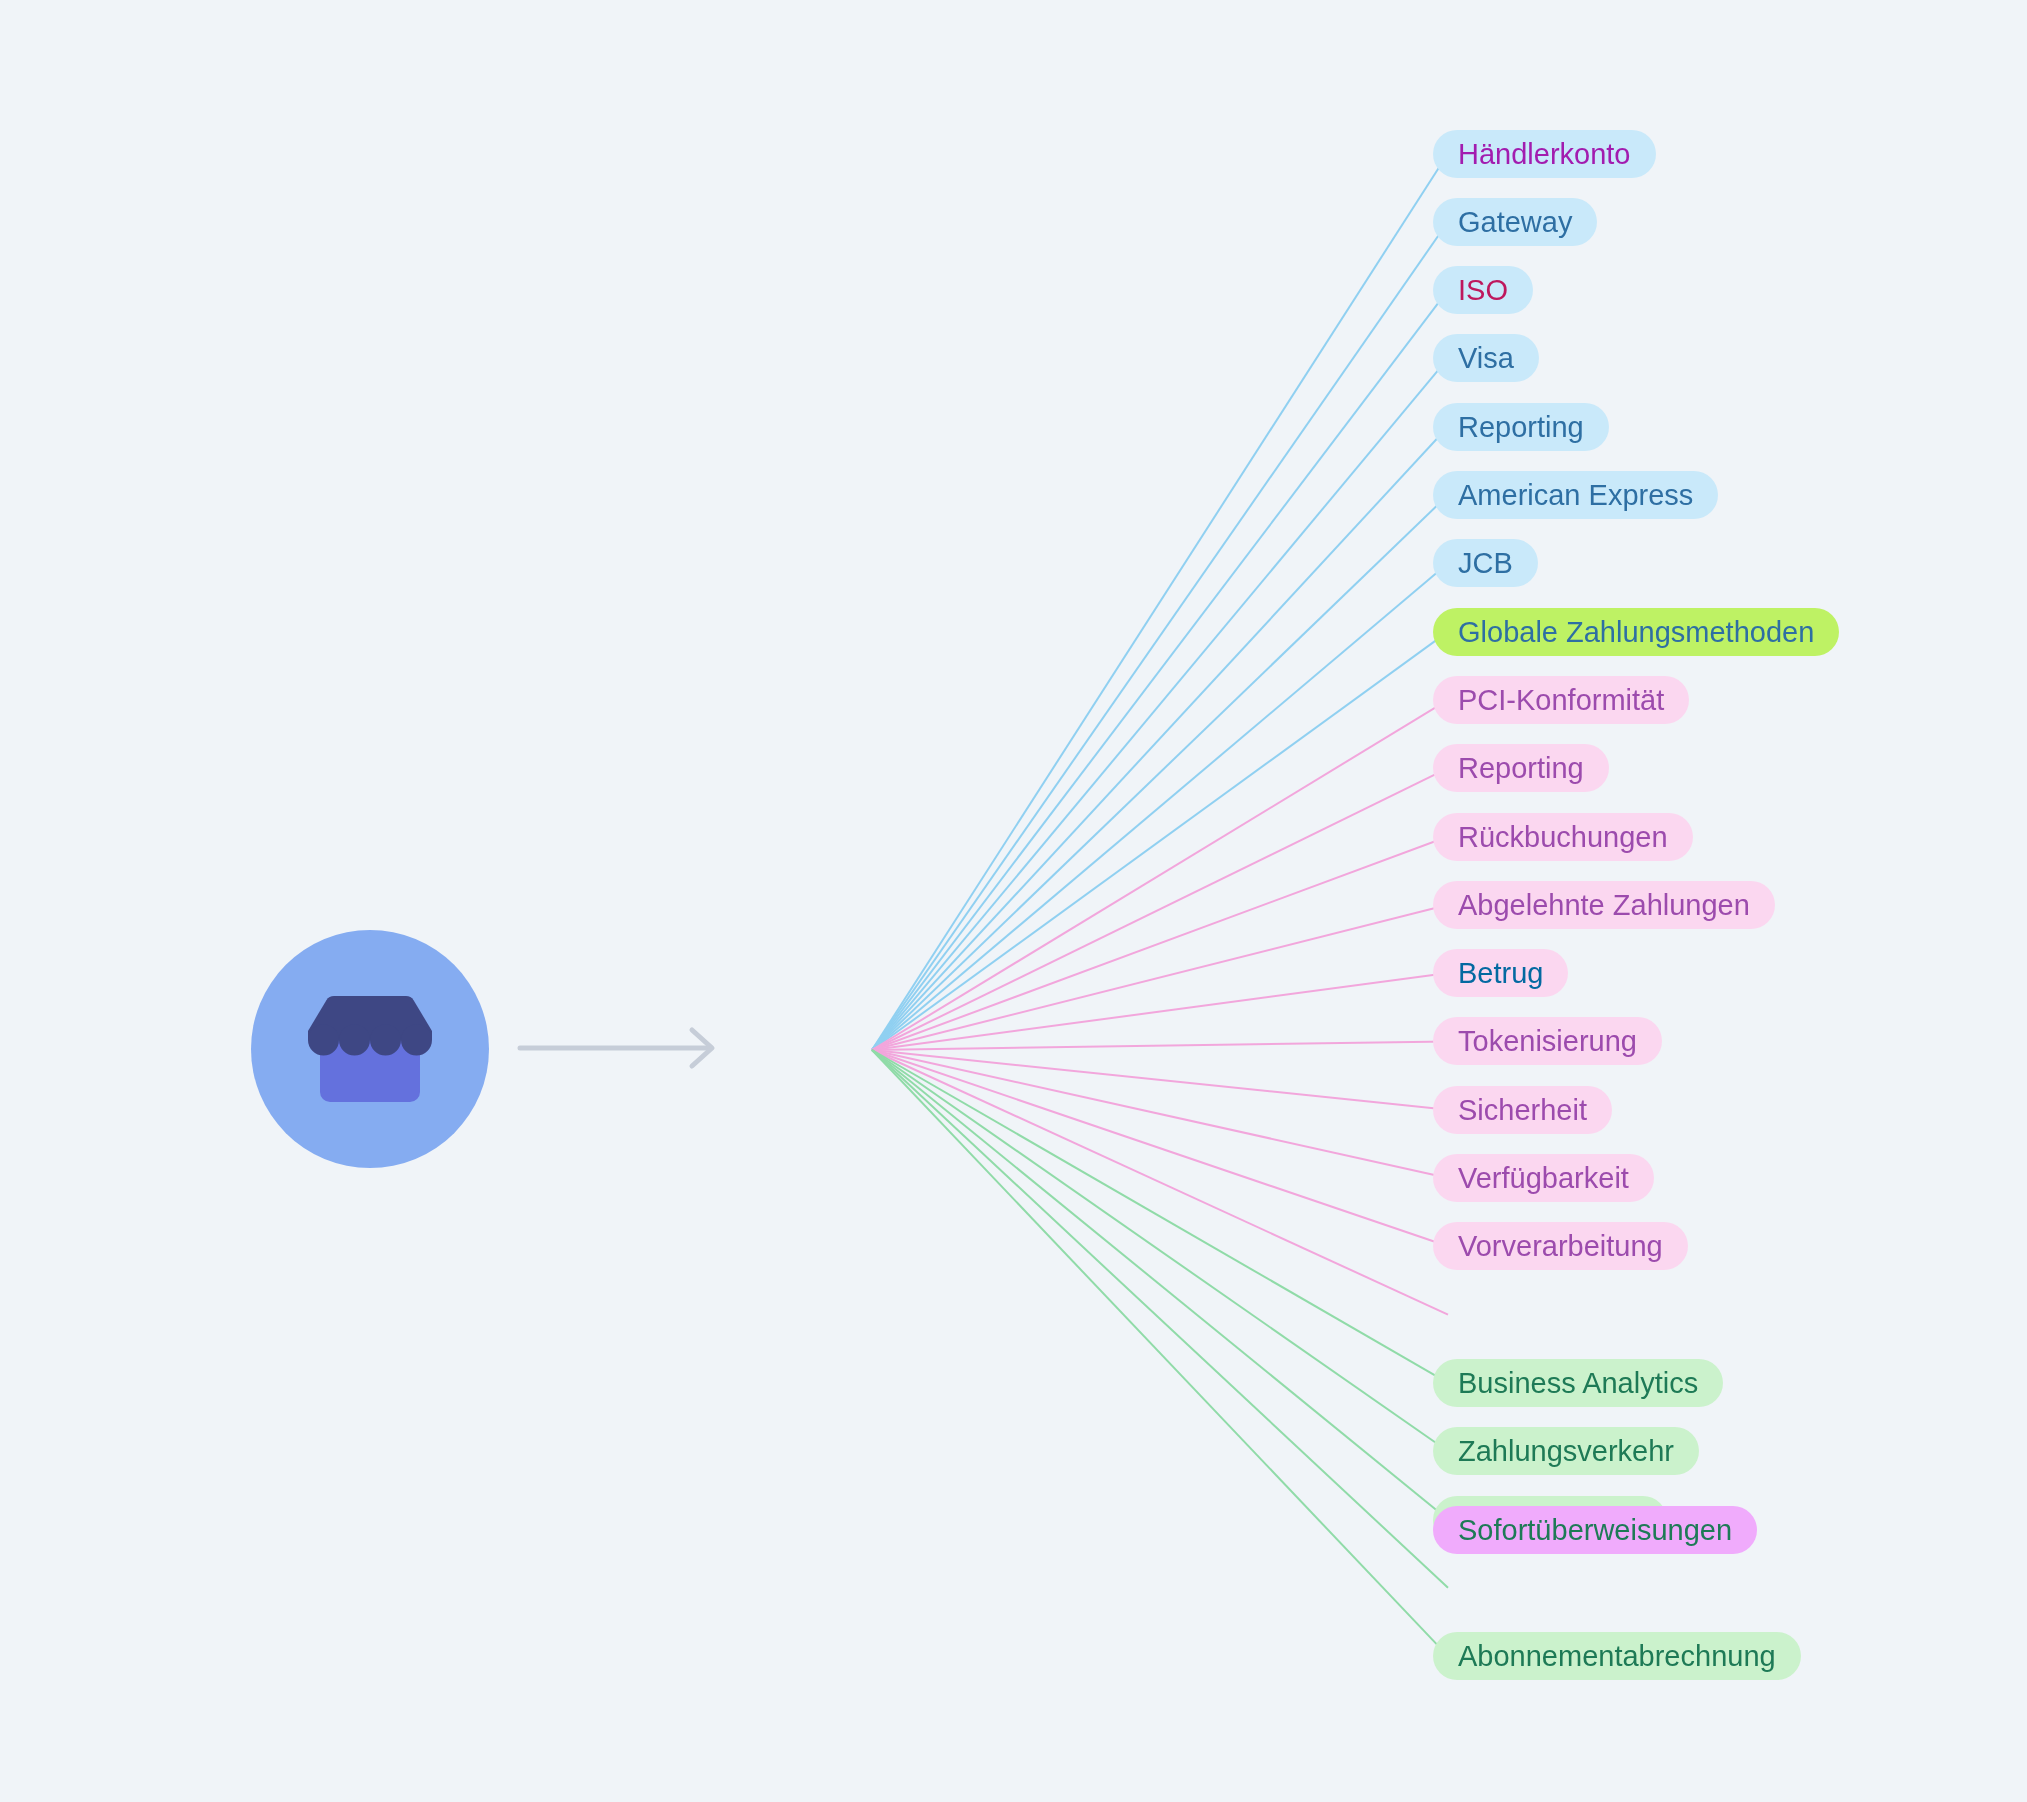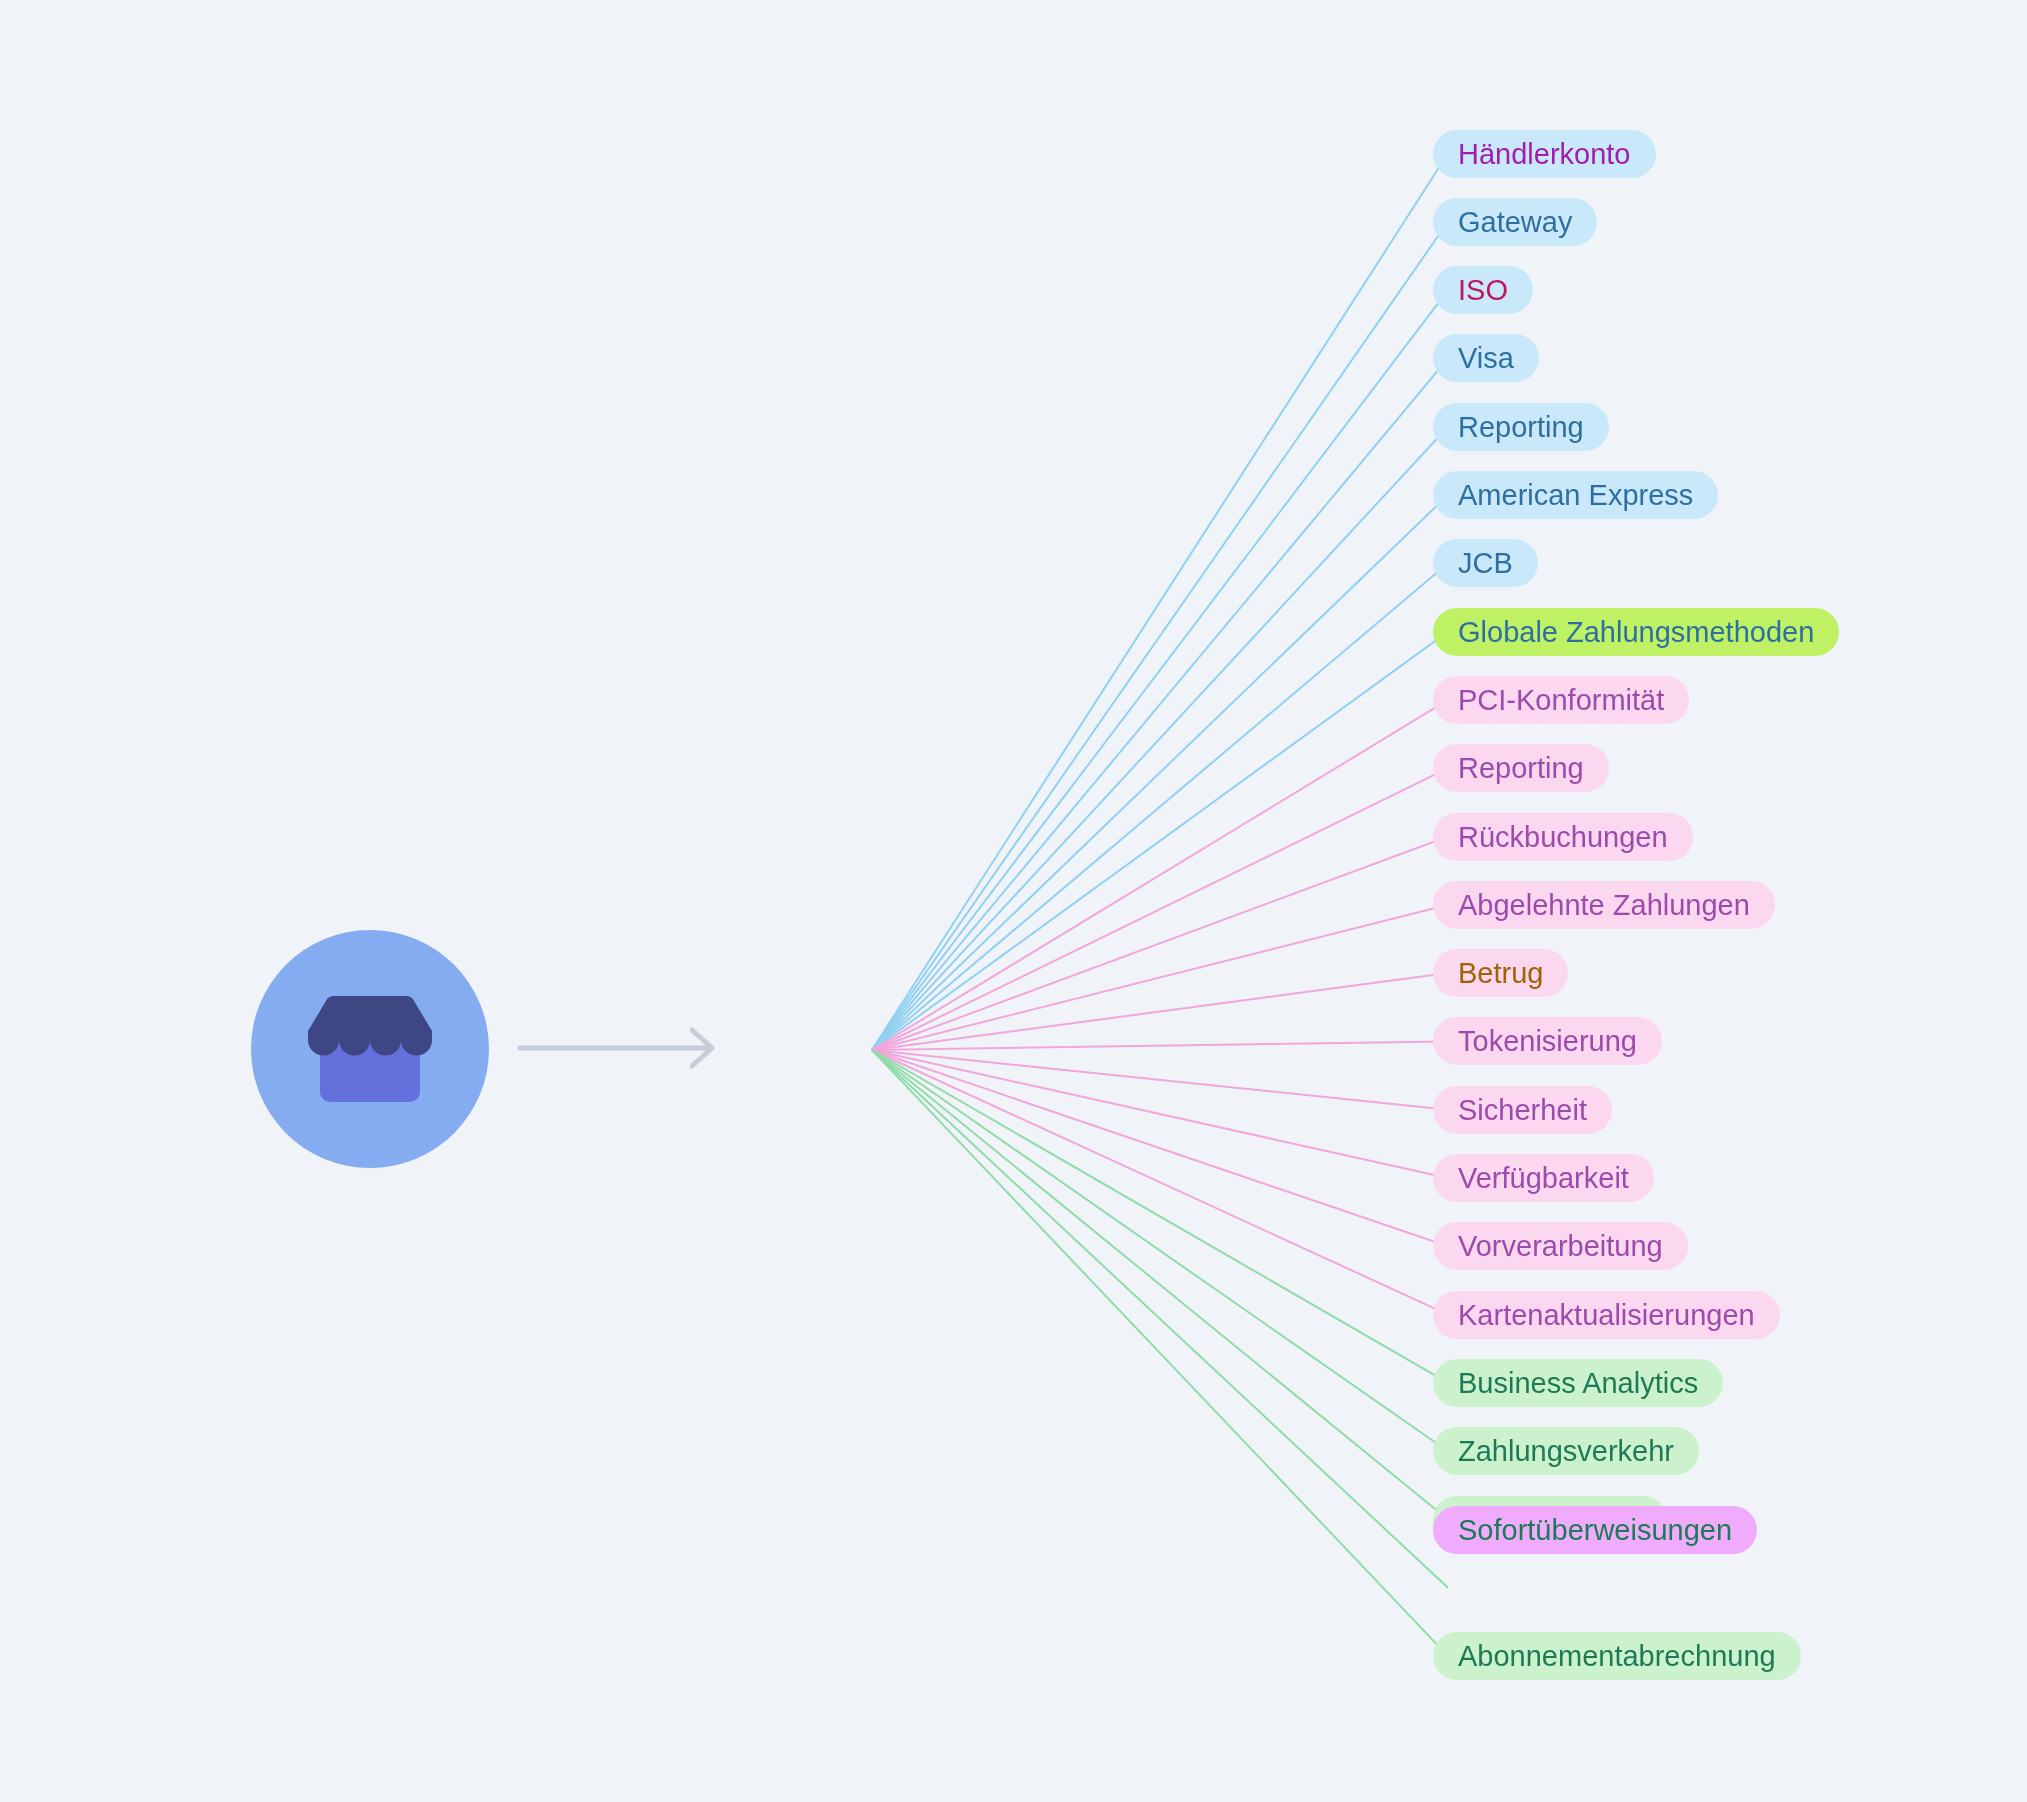--- a/index.html
+++ b/index.html
@@ -131,24 +131,23 @@
     <div class="pill" style="top: 266.1px; background: rgb(201, 233, 250); color: #be185d;">ISO</div>
     <div class="pill" style="top: 334.4px; background: rgb(201, 233, 250); color: rgb(46, 111, 163);">Visa</div>
     <div class="pill" style="top: 402.7px; background: rgb(201, 233, 250); color: rgb(46, 111, 163);">Reporting</div>
     <div class="pill" style="top: 471px; background: rgb(201, 233, 250); color: rgb(46, 111, 163);">American Express</div>
     <div class="pill" style="top: 539.3px; background: rgb(201, 233, 250); color: rgb(46, 111, 163);">JCB</div>
     <div class="pill" style="top: 608px; background: #bef264; color: rgb(46, 111, 163);">Globale Zahlungsmethoden</div>
     <div class="pill" style="top: 675.9px; background: rgb(251, 215, 240); color: rgb(156, 75, 173);">PCI-Konformität</div>
     <div class="pill" style="top: 744.2px; background: rgb(251, 215, 240); color: rgb(156, 75, 173);">Reporting</div>
     <div class="pill" style="top: 812.5px; background: rgb(251, 215, 240); color: rgb(156, 75, 173);">Rückbuchungen</div>
     <div class="pill" style="top: 880.8px; background: rgb(251, 215, 240); color: rgb(156, 75, 173);">Abgelehnte Zahlungen</div>
-    <div class="pill" style="top: 949.1px; background: rgb(251, 215, 240); color: #a16207;">Betrug</div>
+    <div class="pill" style="top: 949.1px; background: rgb(251, 215, 240); color: #0369a1;">Betrug</div>
     <div class="pill" style="top: 1017.4px; background: rgb(251, 215, 240); color: rgb(156, 75, 173);">Tokenisierung</div>
     <div class="pill" style="top: 1085.7px; background: rgb(251, 215, 240); color: rgb(156, 75, 173);">Sicherheit</div>
     <div class="pill" style="top: 1154px; background: rgb(251, 215, 240); color: rgb(156, 75, 173);">Verfügbarkeit</div>
     <div class="pill" style="top: 1222.3px; background: rgb(251, 215, 240); color: rgb(156, 75, 173);">Vorverarbeitung</div>
-    <div class="pill" style="top: 1290.6px; background: rgb(251, 215, 240); color: rgb(156, 75, 173);">Kartenaktualisierungen</div>
     <div class="pill" style="top: 1358.9px; background: rgb(203, 242, 204); color: rgb(30, 122, 86);">Business Analytics</div>
     <div class="pill" style="top: 1427.2px; background: rgb(203, 242, 204); color: rgb(30, 122, 86);">Zahlungsverkehr</div>
     <div class="pill" style="top: 1495.5px; background: rgb(203, 242, 204); color: rgb(30, 122, 86);">Auszahlungen</div>
     <div class="pill" style="top: 1506px; background: #f0abfc; color: rgb(30, 122, 86);">Sofortüberweisungen</div>
     <div class="pill" style="top: 1632.1px; background: rgb(203, 242, 204); color: rgb(30, 122, 86);">Abonnementabrechnung</div>
   </div>
 
 </body></html>

